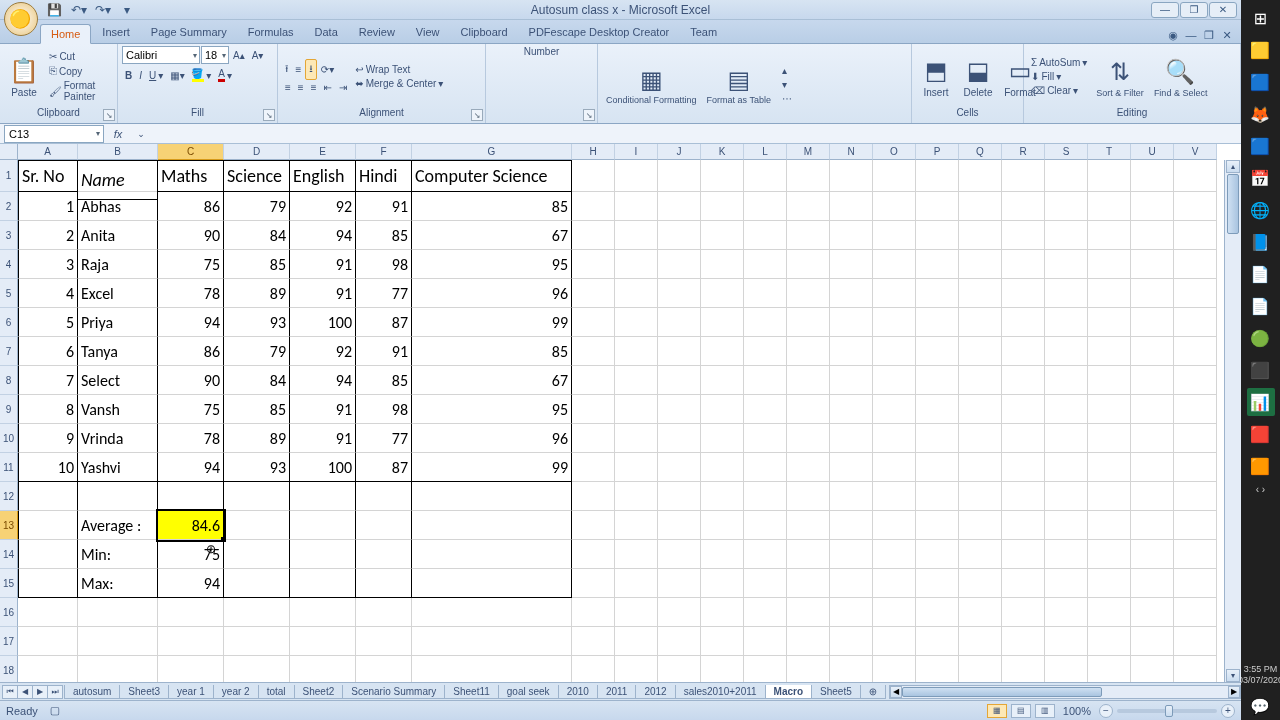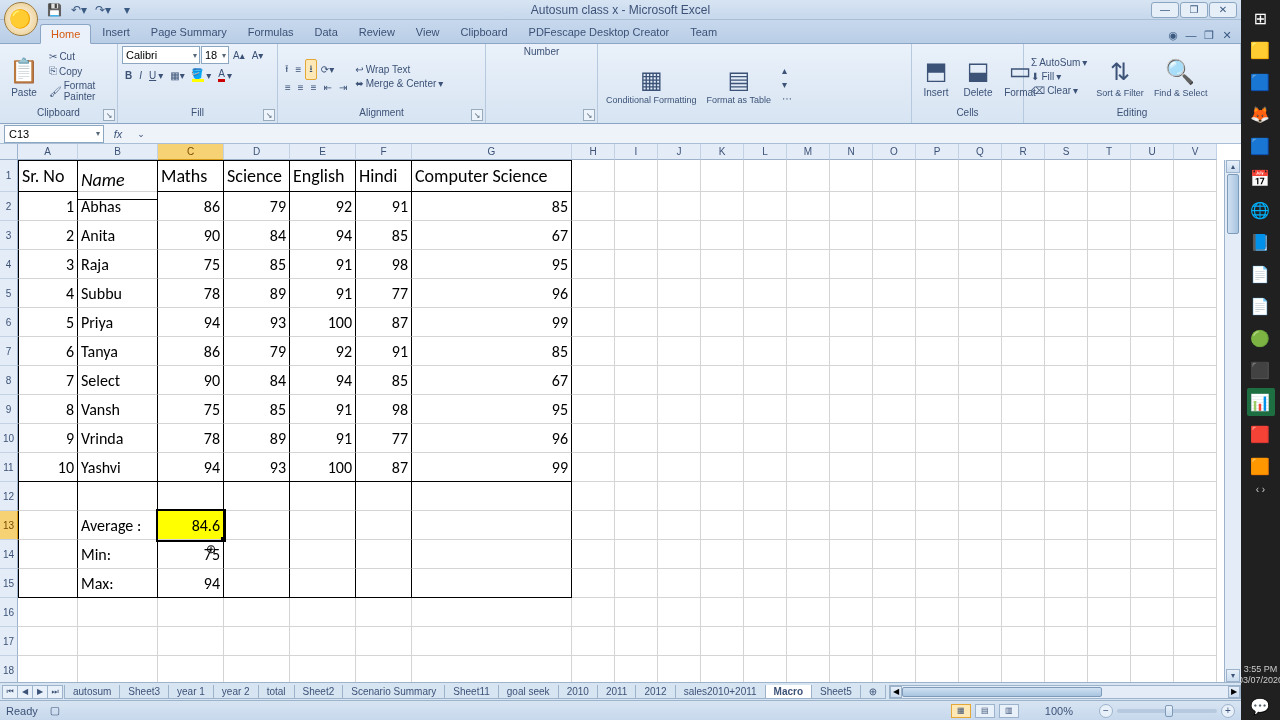--- a/index.html
+++ b/index.html
@@ -760,21 +760,21 @@
         <div class="cell num thick-r" style="left: 338px; top: 61px; width: 56px; height: 29px; z-index: 3;">85</div>
         <div class="cell num thick-r" style="left: 394px; top: 61px; width: 160px; height: 29px; z-index: 3;">67</div>
         <div class="cell num thick-r thick-l" style="left: 0px; top: 90px; width: 60px; height: 29px; z-index: 3;">3</div>
         <div class="cell thick-r" style="left: 60px; top: 90px; width: 80px; height: 29px; z-index: 3;">Raja</div>
         <div class="cell num thick-r" style="left: 140px; top: 90px; width: 66px; height: 29px; z-index: 3;">75</div>
         <div class="cell num thick-r" style="left: 206px; top: 90px; width: 66px; height: 29px; z-index: 3;">85</div>
         <div class="cell num thick-r" style="left: 272px; top: 90px; width: 66px; height: 29px; z-index: 3;">91</div>
         <div class="cell num thick-r" style="left: 338px; top: 90px; width: 56px; height: 29px; z-index: 3;">98</div>
         <div class="cell num thick-r" style="left: 394px; top: 90px; width: 160px; height: 29px; z-index: 3;">95</div>
         <div class="cell num thick-r thick-l" style="left: 0px; top: 119px; width: 60px; height: 29px; z-index: 3;">4</div>
-        <div class="cell thick-r" style="left: 60px; top: 119px; width: 80px; height: 29px; z-index: 3;">Subbu</div>
+        <div class="cell thick-r" style="left: 60px; top: 119px; width: 80px; height: 29px; z-index: 3;">Excel</div>
         <div class="cell num thick-r" style="left: 140px; top: 119px; width: 66px; height: 29px; z-index: 3;">78</div>
         <div class="cell num thick-r" style="left: 206px; top: 119px; width: 66px; height: 29px; z-index: 3;">89</div>
         <div class="cell num thick-r" style="left: 272px; top: 119px; width: 66px; height: 29px; z-index: 3;">91</div>
         <div class="cell num thick-r" style="left: 338px; top: 119px; width: 56px; height: 29px; z-index: 3;">77</div>
         <div class="cell num thick-r" style="left: 394px; top: 119px; width: 160px; height: 29px; z-index: 3;">96</div>
         <div class="cell num thick-r thick-l" style="left: 0px; top: 148px; width: 60px; height: 29px; z-index: 3;">5</div>
         <div class="cell thick-r" style="left: 60px; top: 148px; width: 80px; height: 29px; z-index: 3;">Priya</div>
         <div class="cell num thick-r" style="left: 140px; top: 148px; width: 66px; height: 29px; z-index: 3;">94</div>
         <div class="cell num thick-r" style="left: 206px; top: 148px; width: 66px; height: 29px; z-index: 3;">93</div>
         <div class="cell num thick-r" style="left: 272px; top: 148px; width: 66px; height: 29px; z-index: 3;">100</div>
@@ -885,21 +885,21 @@
     </div>
   </div>
 
   <div class="status-bar">
     <span>Ready</span>
     <span style="margin-left:12px;">▢</span>
     <div class="status-right">
       <div class="view-btn active">▦</div>
       <div class="view-btn">▤</div>
       <div class="view-btn">▥</div>
-      <span style="margin:0 22px;">100%</span>
+      <span style="margin:0 4px;">100%</span>
       <div class="zoom-btn">−</div>
       <div class="zoom-slider">
           <div class="zoom-thumb"></div>
         </div>
       <div class="zoom-btn">+</div>
     </div>
   </div>
 </div>
 
 <div class="side-panel">

